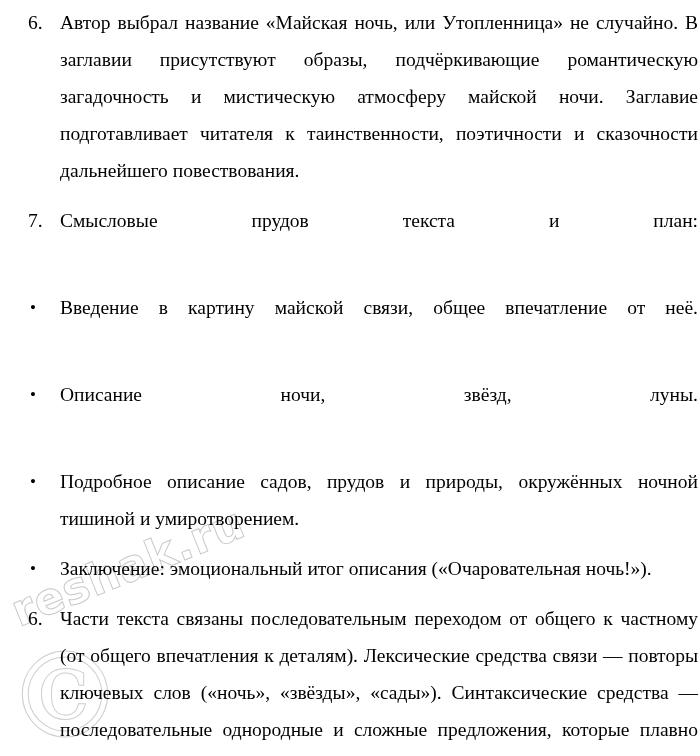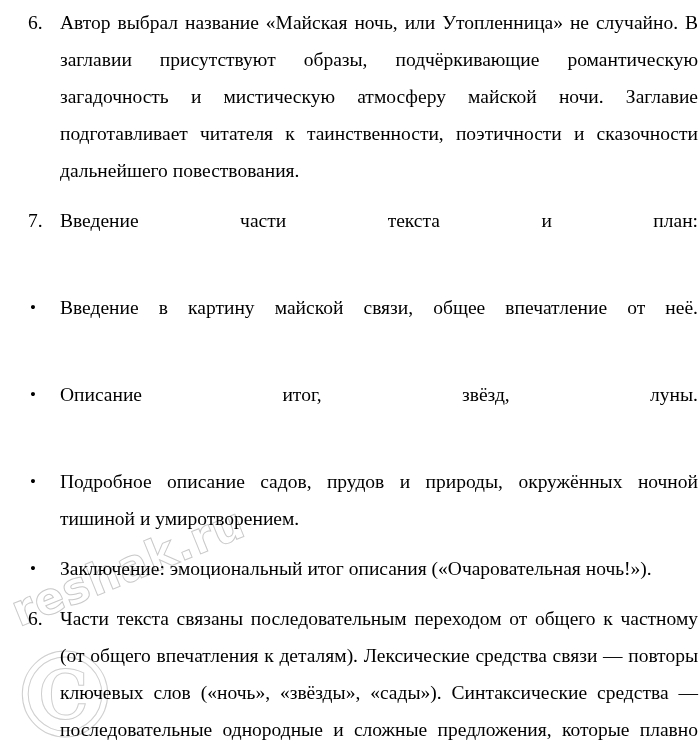--- a/index.html
+++ b/index.html
@@ -111,31 +111,31 @@
 
   <div id="content">
 
     <div class="block gap-top-first">
       <span class="marker">6.</span>
       <span class="txt">Автор выбрал название «Майская ночь, или Утопленница» не случайно. В заглавии присутствуют образы, подчёркивающие романтическую загадочность и мистическую атмосферу майской ночи. Заглавие подготавливает читателя к таинственности, поэтичности и сказочности дальнейшего повествования.</span>
     </div>
 
     <div class="block gap-top-para last-line-left">
       <span class="marker">7.</span>
-      <span class="txt">Введение части текста и план:</span>
+      <span class="txt">Смысловые прудов текста и план:</span>
     </div>
 
     <div class="block gap-top-para last-line-left">
       <span class="marker bullet">•</span>
       <span class="txt">Введение в картину майской связи, общее впечатление от неё.</span>
     </div>
 
     <div class="block gap-top-para last-line-left">
       <span class="marker bullet">•</span>
-      <span class="txt">Описание итог, звёзд, луны.</span>
+      <span class="txt">Описание ночи, звёзд, луны.</span>
     </div>
 
     <div class="block gap-top-para">
       <span class="marker bullet">•</span>
       <span class="txt">Подробное описание садов, прудов и природы, окружённых ночной тишиной и умиротворением.</span>
     </div>
 
     <div class="block gap-top-para">
       <span class="marker bullet">•</span>
       <span class="txt">Заключение: эмоциональный итог описания («Очаровательная ночь!»).</span>

